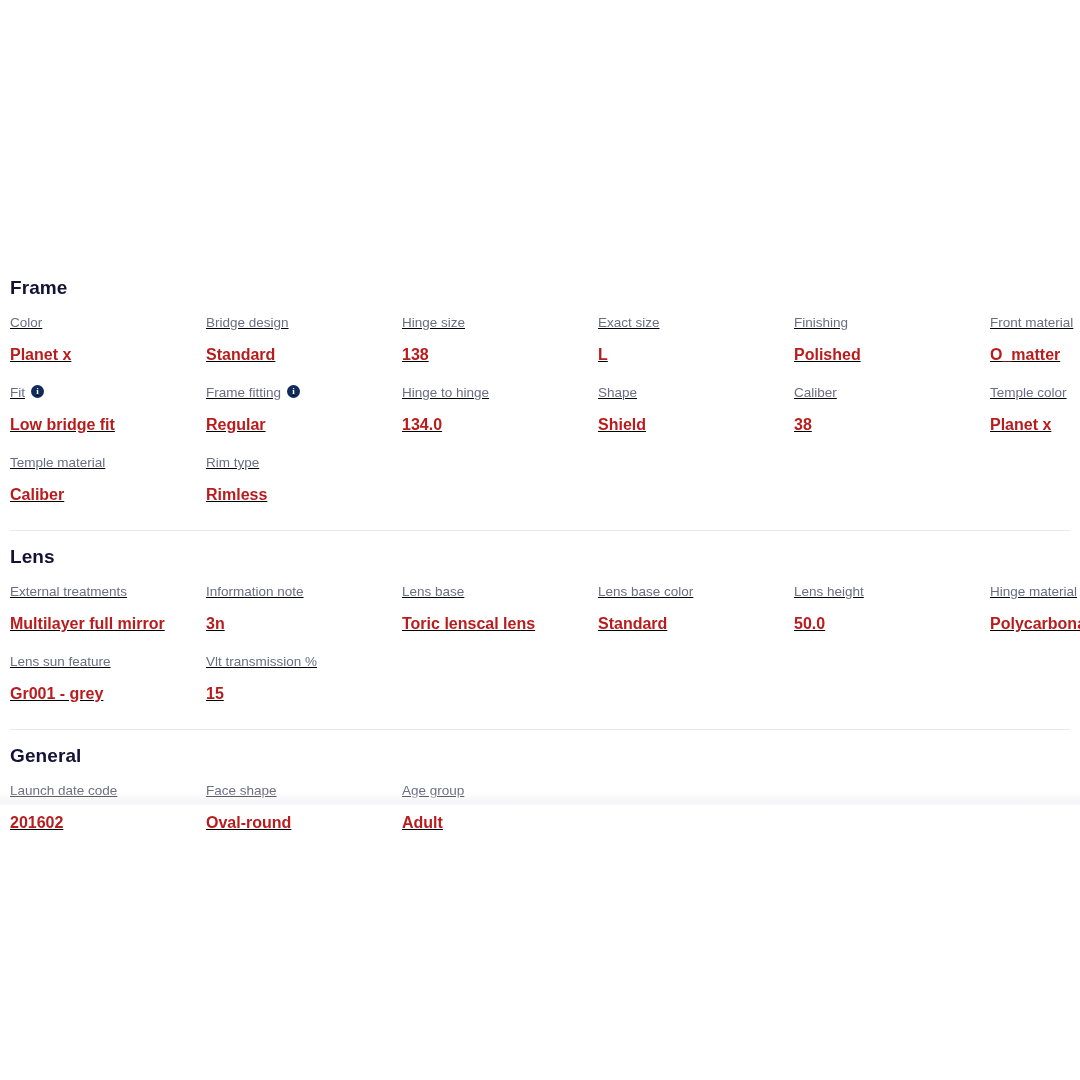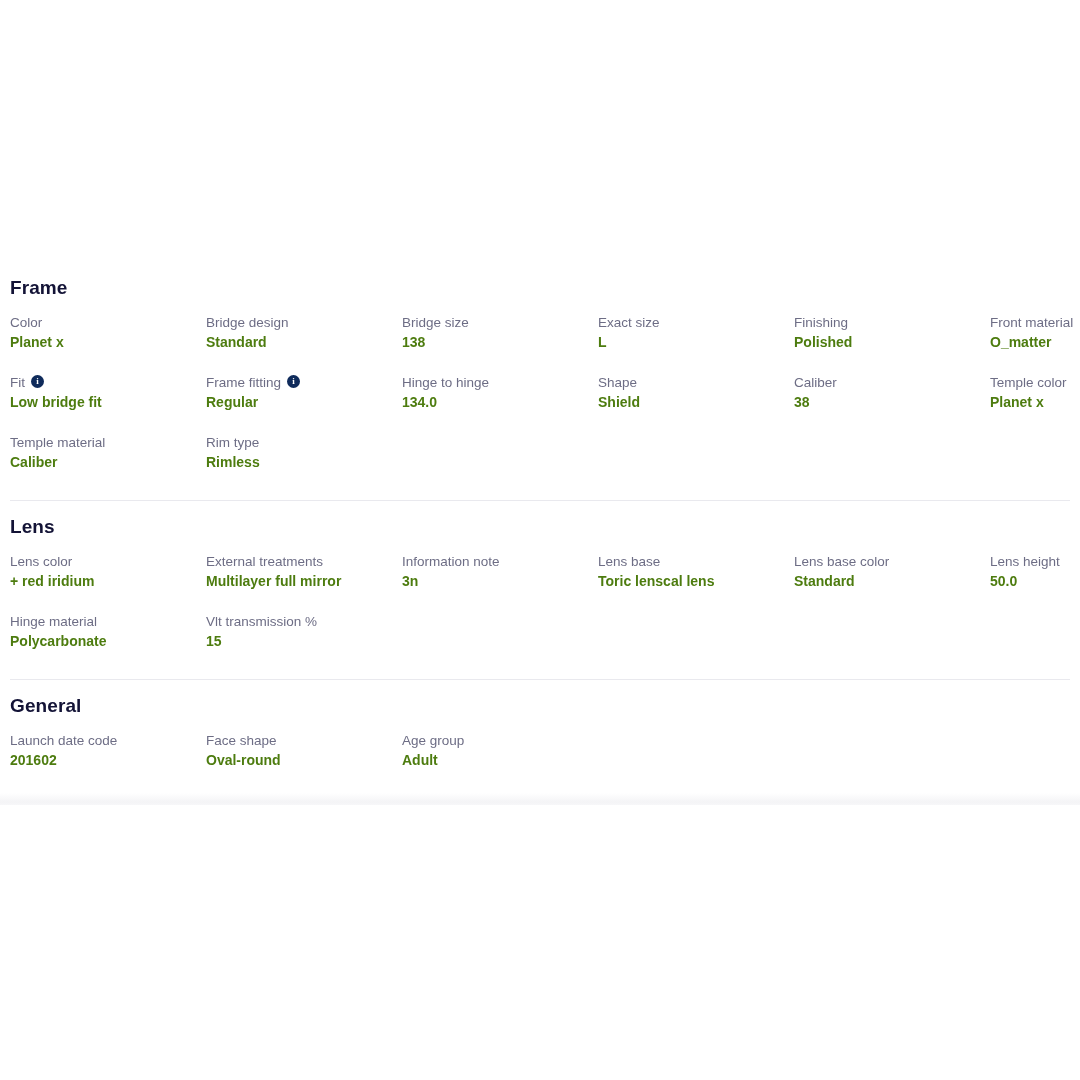--- a/index.html
+++ b/index.html
@@ -47,20 +47,21 @@
     padding: 12px 0 0 2px;
     line-height: 28px;
   }
 
   .grid {
     display: grid;
     grid-template-columns: repeat(6, 196px);
     column-gap: 0;
     row-gap: 0;
     padding-top: 11px;
+    text-decoration: underline;
   }
 
   .cell {
     padding: 0 10px 0 2px;
     box-sizing: border-box;
     margin-bottom: 19px;
     min-height: 41px;
   }
 
   .cell-label {
@@ -68,26 +69,26 @@
     color: #6d6d85;
     line-height: 19px;
     font-weight: normal;
     white-space: nowrap;
     display: flex;
     align-items: center;
     gap: 6px;
   }
 
   .cell-value {
-    font-size: 14px;
-    color: #4d7c0f;
+    font-size: 16px;
+    color: #b91c1c;
     font-weight: bold;
     line-height: 19px;
     white-space: nowrap;
-    margin-top: 1px;
+    margin-top: 13px;
   }
 
   .info-icon {
     display: inline-flex;
     width: 13px;
     height: 13px;
     flex: 0 0 13px;
     border-radius: 50%;
     background: #0f2b5b;
     color: #ffffff;
@@ -134,21 +135,21 @@
           <div class="cell-value">Planet x</div>
         </div>
         <div class="cell">
           <div class="cell-label">
               <span>Bridge design</span>
             </div>
           <div class="cell-value">Standard</div>
         </div>
         <div class="cell">
           <div class="cell-label">
-              <span>Bridge size</span>
+              <span>Hinge size</span>
             </div>
           <div class="cell-value">138</div>
         </div>
         <div class="cell">
           <div class="cell-label">
               <span>Exact size</span>
             </div>
           <div class="cell-value">L</div>
         </div>
         <div class="cell">
@@ -217,26 +218,20 @@
         </div>
       </div>
       <hr class="divider">
     </div>
 
     <div class="section">
       <h2 class="section-title">Lens</h2>
       <div class="grid">
         <div class="cell">
           <div class="cell-label">
-              <span>Lens color</span>
-            </div>
-          <div class="cell-value">+ red iridium</div>
-        </div>
-        <div class="cell">
-          <div class="cell-label">
               <span>External treatments</span>
             </div>
           <div class="cell-value">Multilayer full mirror</div>
         </div>
         <div class="cell">
           <div class="cell-label">
               <span>Information note</span>
             </div>
           <div class="cell-value">3n</div>
         </div>
@@ -257,20 +252,26 @@
               <span>Lens height</span>
             </div>
           <div class="cell-value">50.0</div>
         </div>
 
         <div class="cell">
           <div class="cell-label">
               <span>Hinge material</span>
             </div>
           <div class="cell-value">Polycarbonate</div>
+        </div>
+        <div class="cell">
+          <div class="cell-label">
+              <span>Lens sun feature</span>
+            </div>
+          <div class="cell-value">Gr001 - grey</div>
         </div>
         <div class="cell">
           <div class="cell-label">
               <span>Vlt transmission %</span>
             </div>
           <div class="cell-value">15</div>
         </div>
       </div>
       <hr class="divider">
     </div>

